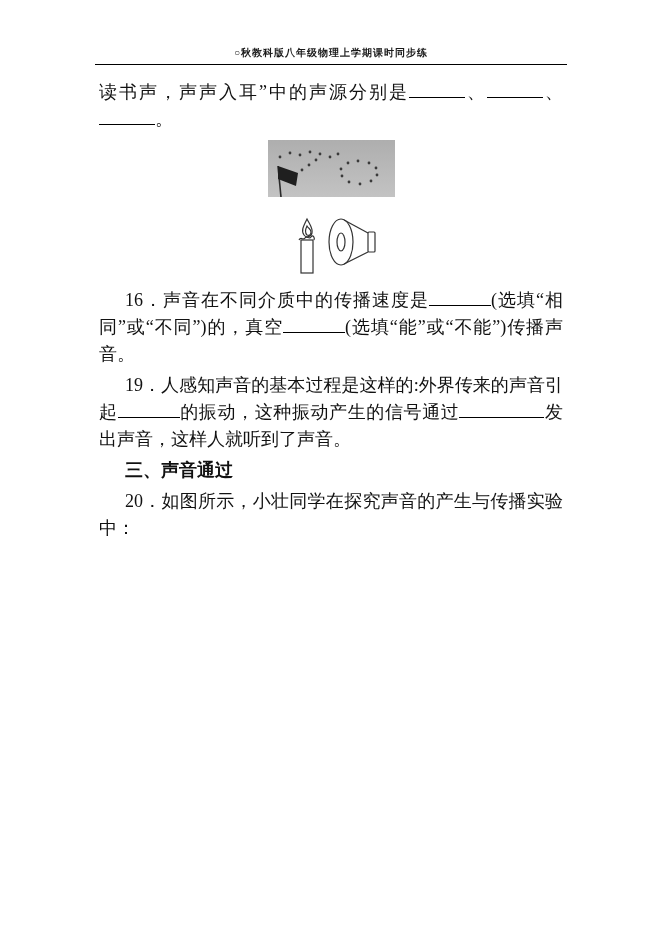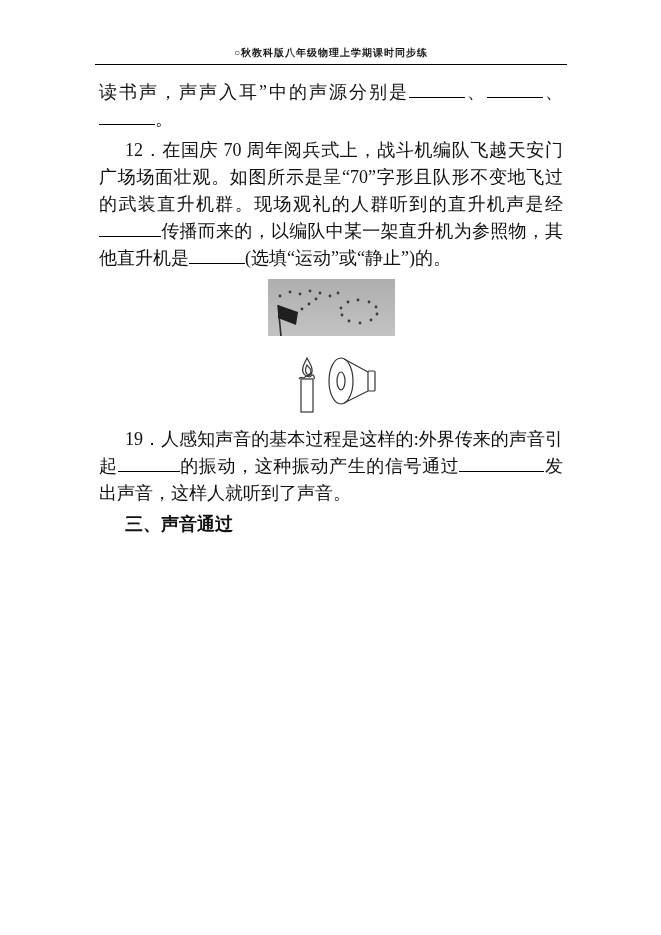--- a/index.html
+++ b/index.html
@@ -55,21 +55,20 @@
 </style>
 </head>
 <body>
 
 <div class="sheet">
 
   <div class="hdr">○秋教科版八年级物理上学期课时同步练</div>
 
   <p class="para"><span>读书声，声声入耳”中的声源分别是</span><span class="blank w56"></span><span>、</span><span class="blank w56"></span><span>、</span><span class="blank w56"></span><span>。</span></p>
 
-  <p class="para indent"><span>12．在国庆 70 周年阅兵式上，战斗机编队飞越天安门广场场面壮观。如图所示是呈“70”字形且队形不变地飞过的武装直升机群。现场观礼的人群听到的直升机声是经</span><span class="blank w62"></span><span>传播而来的，以编队中某一架直升机为参照物，其他直升机是</span><span class="blank w56"></span><span>(选填“运动”或“静止”)的。</span></p>
 
   <div class="figwrap">
     <span class="photo">
       <svg width="127" height="57" viewBox="0 0 127 57" xmlns="http://www.w3.org/2000/svg">
         <defs>
           <linearGradient id="sky" x1="0" y1="0" x2="0" y2="1">
             <stop offset="0" stop-color="#aeaeae"></stop>
             <stop offset="1" stop-color="#c3c3c3"></stop>
           </linearGradient>
         </defs>
@@ -122,21 +121,23 @@
           <ellipse cx="60" cy="33" rx="4" ry="9"></ellipse>
           <line x1="63" y1="11" x2="87" y2="24"></line>
           <line x1="63" y1="55" x2="87" y2="43"></line>
           <rect x="87" y="23" width="7" height="20" rx="1"></rect>
         </g>
       </svg>
     </span>
   </div>
 
 
+  <p class="para indent"><span>16．声音在不同介质中的传播速度是</span><span class="blank w62"></span><span>(选填“相同”或“不同”)的，真空</span><span class="blank w62"></span><span>(选填“能”或“不能”)传播声音。</span></p>
 
 
   <p class="para indent"><span>19．人感知声音的基本过程是这样的:外界传来的声音引起</span><span class="blank w62"></span><span>的振动，这种振动产生的信号通过</span><span class="blank w85"></span><span>发出声音，这样人就听到了声音。</span></p>
 
 
   <p class="para indent section">三、声音通过</p>
 
+  <p class="para indent">20．如图所示，小壮同学在探究声音的产生与传播实验中：</p>
 
 </div>
 
 </body></html>

